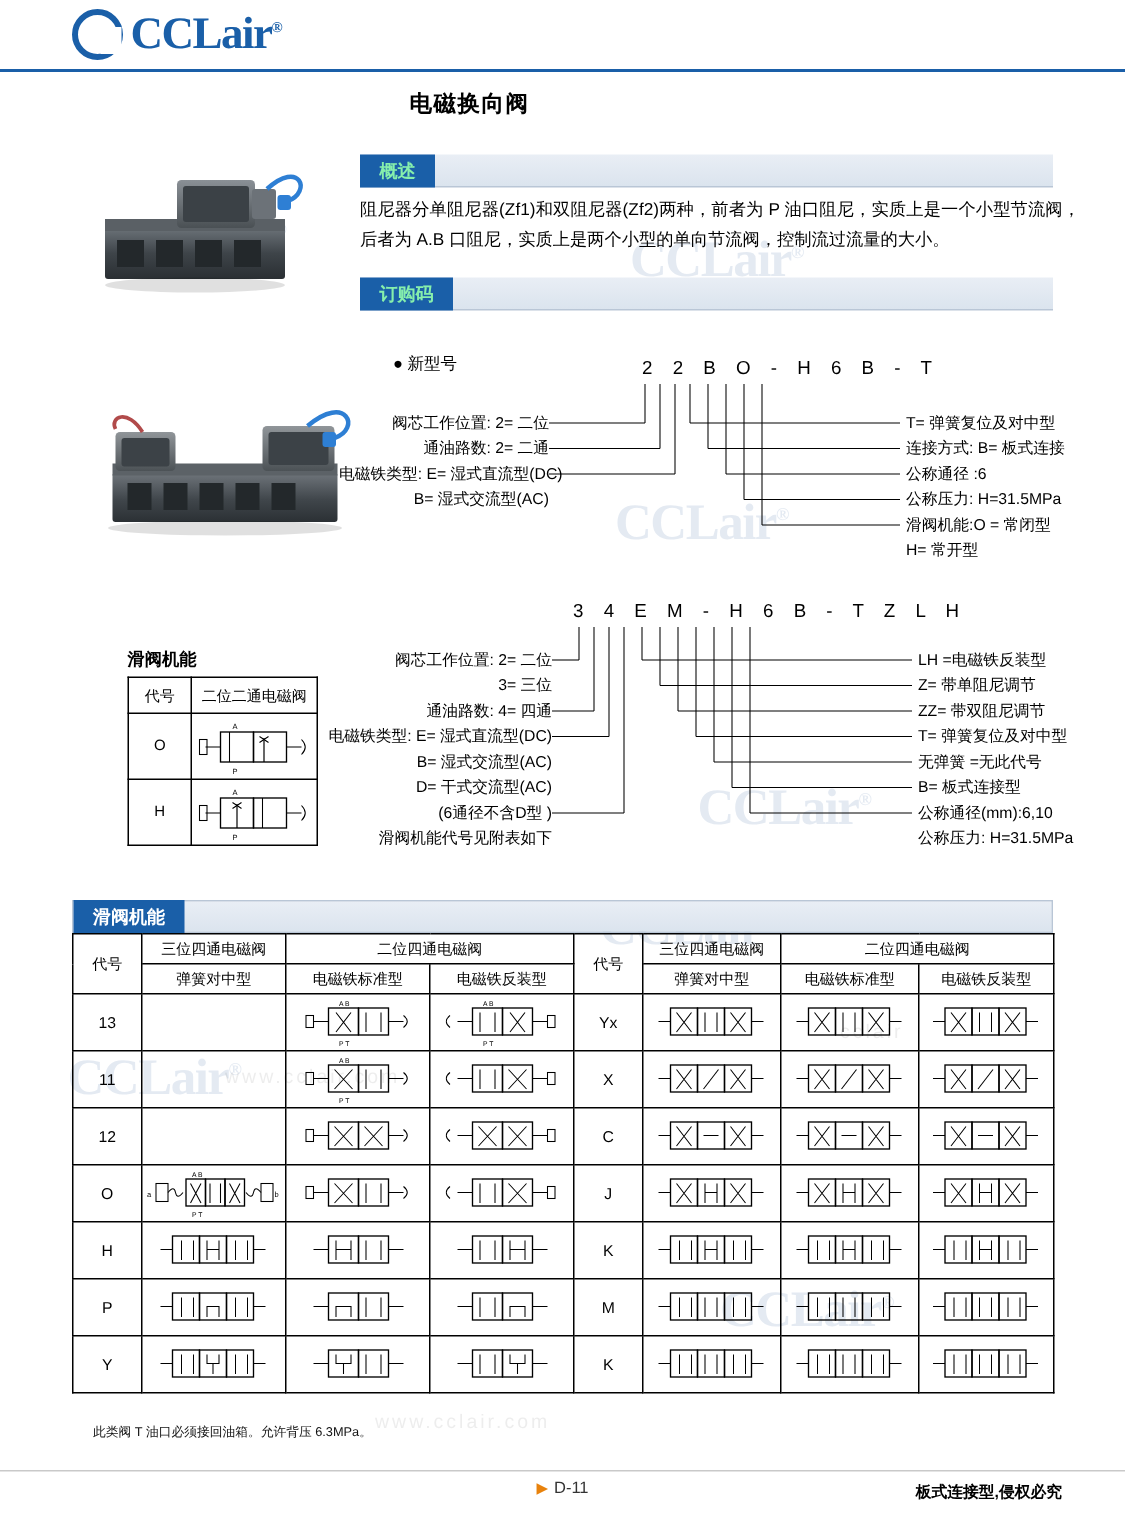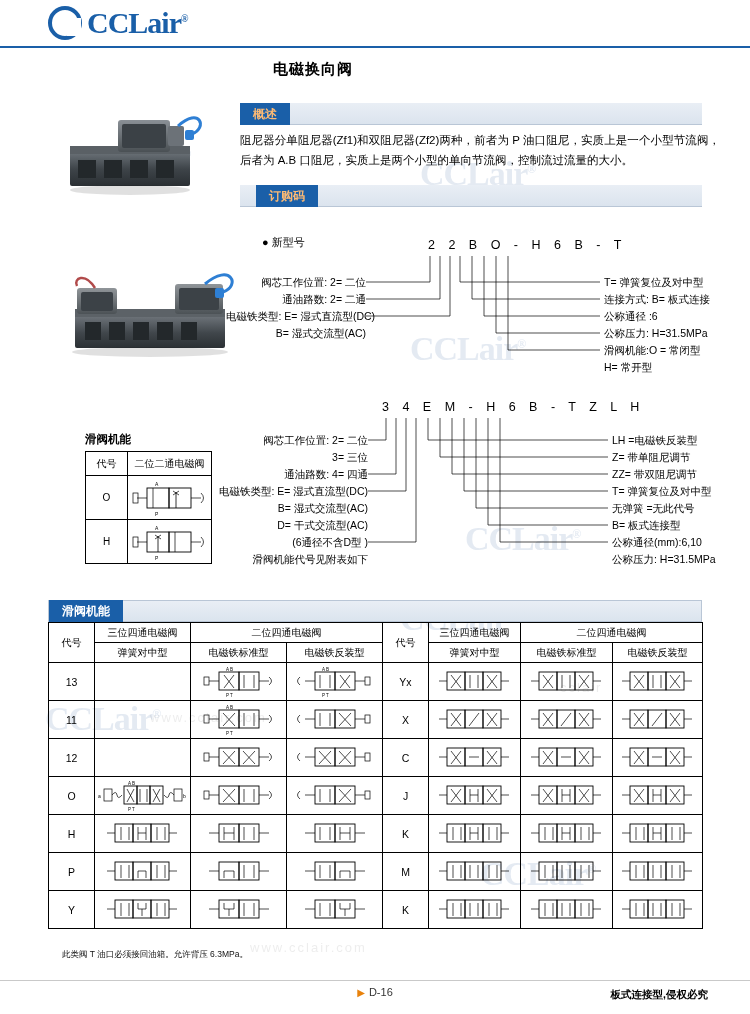--- a/index.html
+++ b/index.html
@@ -42,21 +42,21 @@
     text-align:center; font-size:15px; font-weight:bold; letter-spacing:1px;
   }
   
   .secbar {
     position:absolute; height:22px;
     background:linear-gradient(to bottom,#e9eef5,#dbe4ee);
     border-bottom:1px solid #b9c6d6;
     display:flex; align-items:center;
   }
   .secbar .tag {
-    background:#1a5fa8; color:#fdba74; font-size:12px; font-weight:bold;
+    background:#1a5fa8; color:#86efac; font-size:12px; font-weight:bold;
     padding:3px 13px 4px 13px; height:22px; line-height:16px;
   }
   
   .desc {
     position:absolute; left:240px; top:130px; width:480px;
     font-size:11.5px; line-height:20px; text-align:justify;
   }
   
   .photo { position:absolute; }
   
@@ -205,21 +205,21 @@
     <path d="M40 28 C 30 12, 18 18, 22 26" stroke="#b14a4a" stroke-width="2.5" fill="none"></path>
     <ellipse cx="95" cy="92" rx="78" ry="5" fill="rgba(0,0,0,0.12)"></ellipse>
   </svg>
 </div>
 
 <div class="secbar" style="left:240px; top:103px; width:462px;">
   <div class="tag">概述</div>
 </div>
 <div class="desc">阻尼器分单阻尼器(Zf1)和双阻尼器(Zf2)两种，前者为 P 油口阻尼，实质上是一个小型节流阀，后者为 A.B 口阻尼，实质上是两个小型的单向节流阀，控制流过流量的大小。</div>
 
-<div class="secbar" style="left:240px; top:185px; width:462px;padding-left:16px;">
+<div class="secbar" style="left:240px; top:185px; width:462px;">
   <div class="tag">订购码</div>
 </div>
 
 <div class="bullet-label" style="left:262px; top:235px;">● 新型号</div>
 
 <div class="codeline" style="left:428px; top:238px;">2 2 B O - H 6 B - T</div>
 
 <svg style="position:absolute; left:248px; top:248px;" width="400" height="130">
 
   <line x1="182" y1="8" x2="182" y2="34" stroke="#000" stroke-width="0.7"></line>
@@ -860,15 +860,15 @@
   </tbody>
     </table>
 </div>
 
 <div class="notes">
   <div>此类阀 T 油口必须接回油箱。允许背压 6.3MPa。</div>
 </div>
 
 <div class="footer-line"></div>
 <div class="footer-page">
-  <span class="arrow">▶</span><span>D-16</span>
+  <span class="arrow">▶</span><span>D-11</span>
 </div>
 <div class="footer-right">板式连接型,侵权必究</div>
 
 </body></html>

